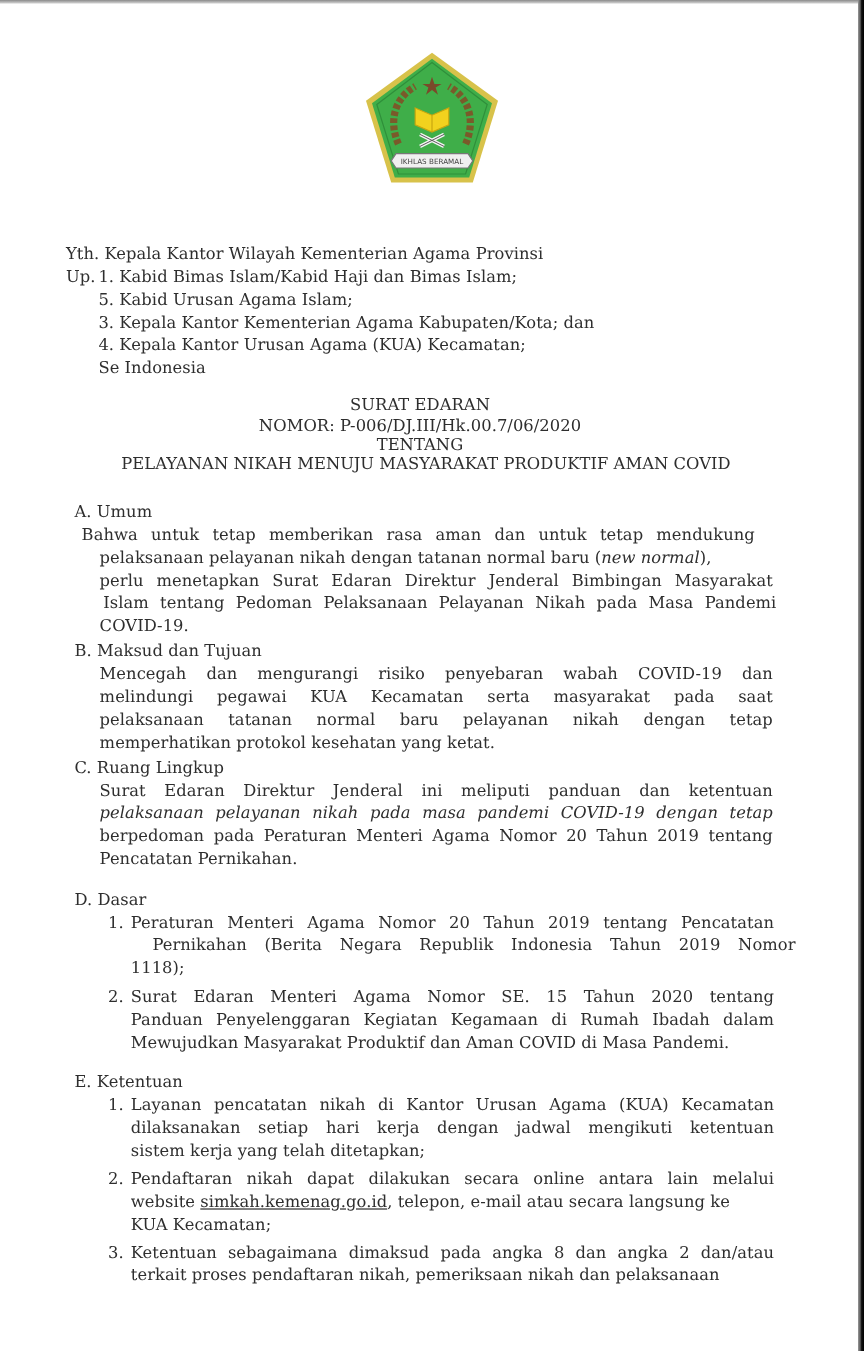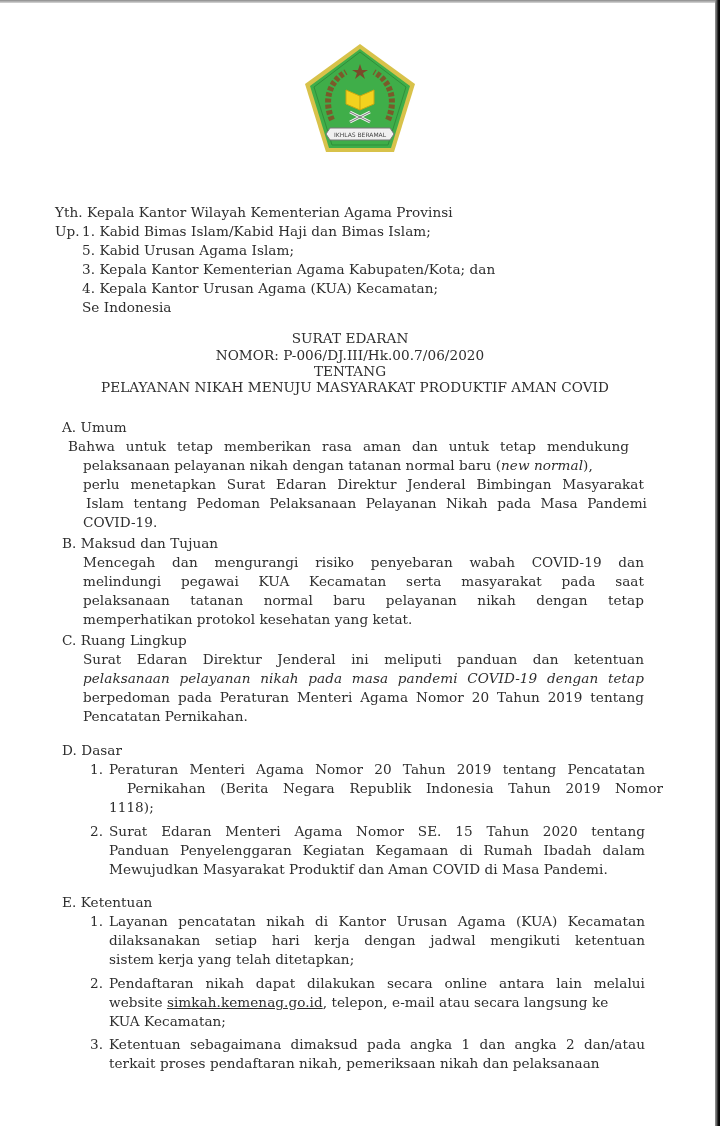--- a/index.html
+++ b/index.html
@@ -101,16 +101,16 @@
   <div class="txt" style="left:109px; top:950px;">sistem kerja yang telah ditetapkan;</div>
 
   <div class="txt" style="left:90px; top:974px;">2.</div>
   <div class="txt just" style="left:109px; width:536px; top:974px;">Pendaftaran nikah dapat dilakukan secara online antara lain melalui</div>
   <div class="txt" style="left:109px; width:536px; top:993px; display:flex; justify-content:space-between;">
     <span><span>website </span><span class="link">simkah.kemenag.go.id</span><span>, telepon, e-mail atau secara langsung ke</span></span>
   </div>
   <div class="txt" style="left:109px; top:1012px;">KUA Kecamatan;</div>
 
   <div class="txt" style="left:90px; top:1035px;">3.</div>
-  <div class="txt just" style="left:109px; width:536px; top:1035px;">Ketentuan sebagaimana dimaksud pada angka 1 dan angka 2 dan/atau</div>
+  <div class="txt just" style="left:109px; width:536px; top:1035px;">Ketentuan sebagaimana dimaksud pada angka 8 dan angka 2 dan/atau</div>
   <div class="txt" style="left:109px; top:1054px;">terkait proses pendaftaran nikah, pemeriksaan nikah dan pelaksanaan</div>
 
 </div>
 
 </body></html>

